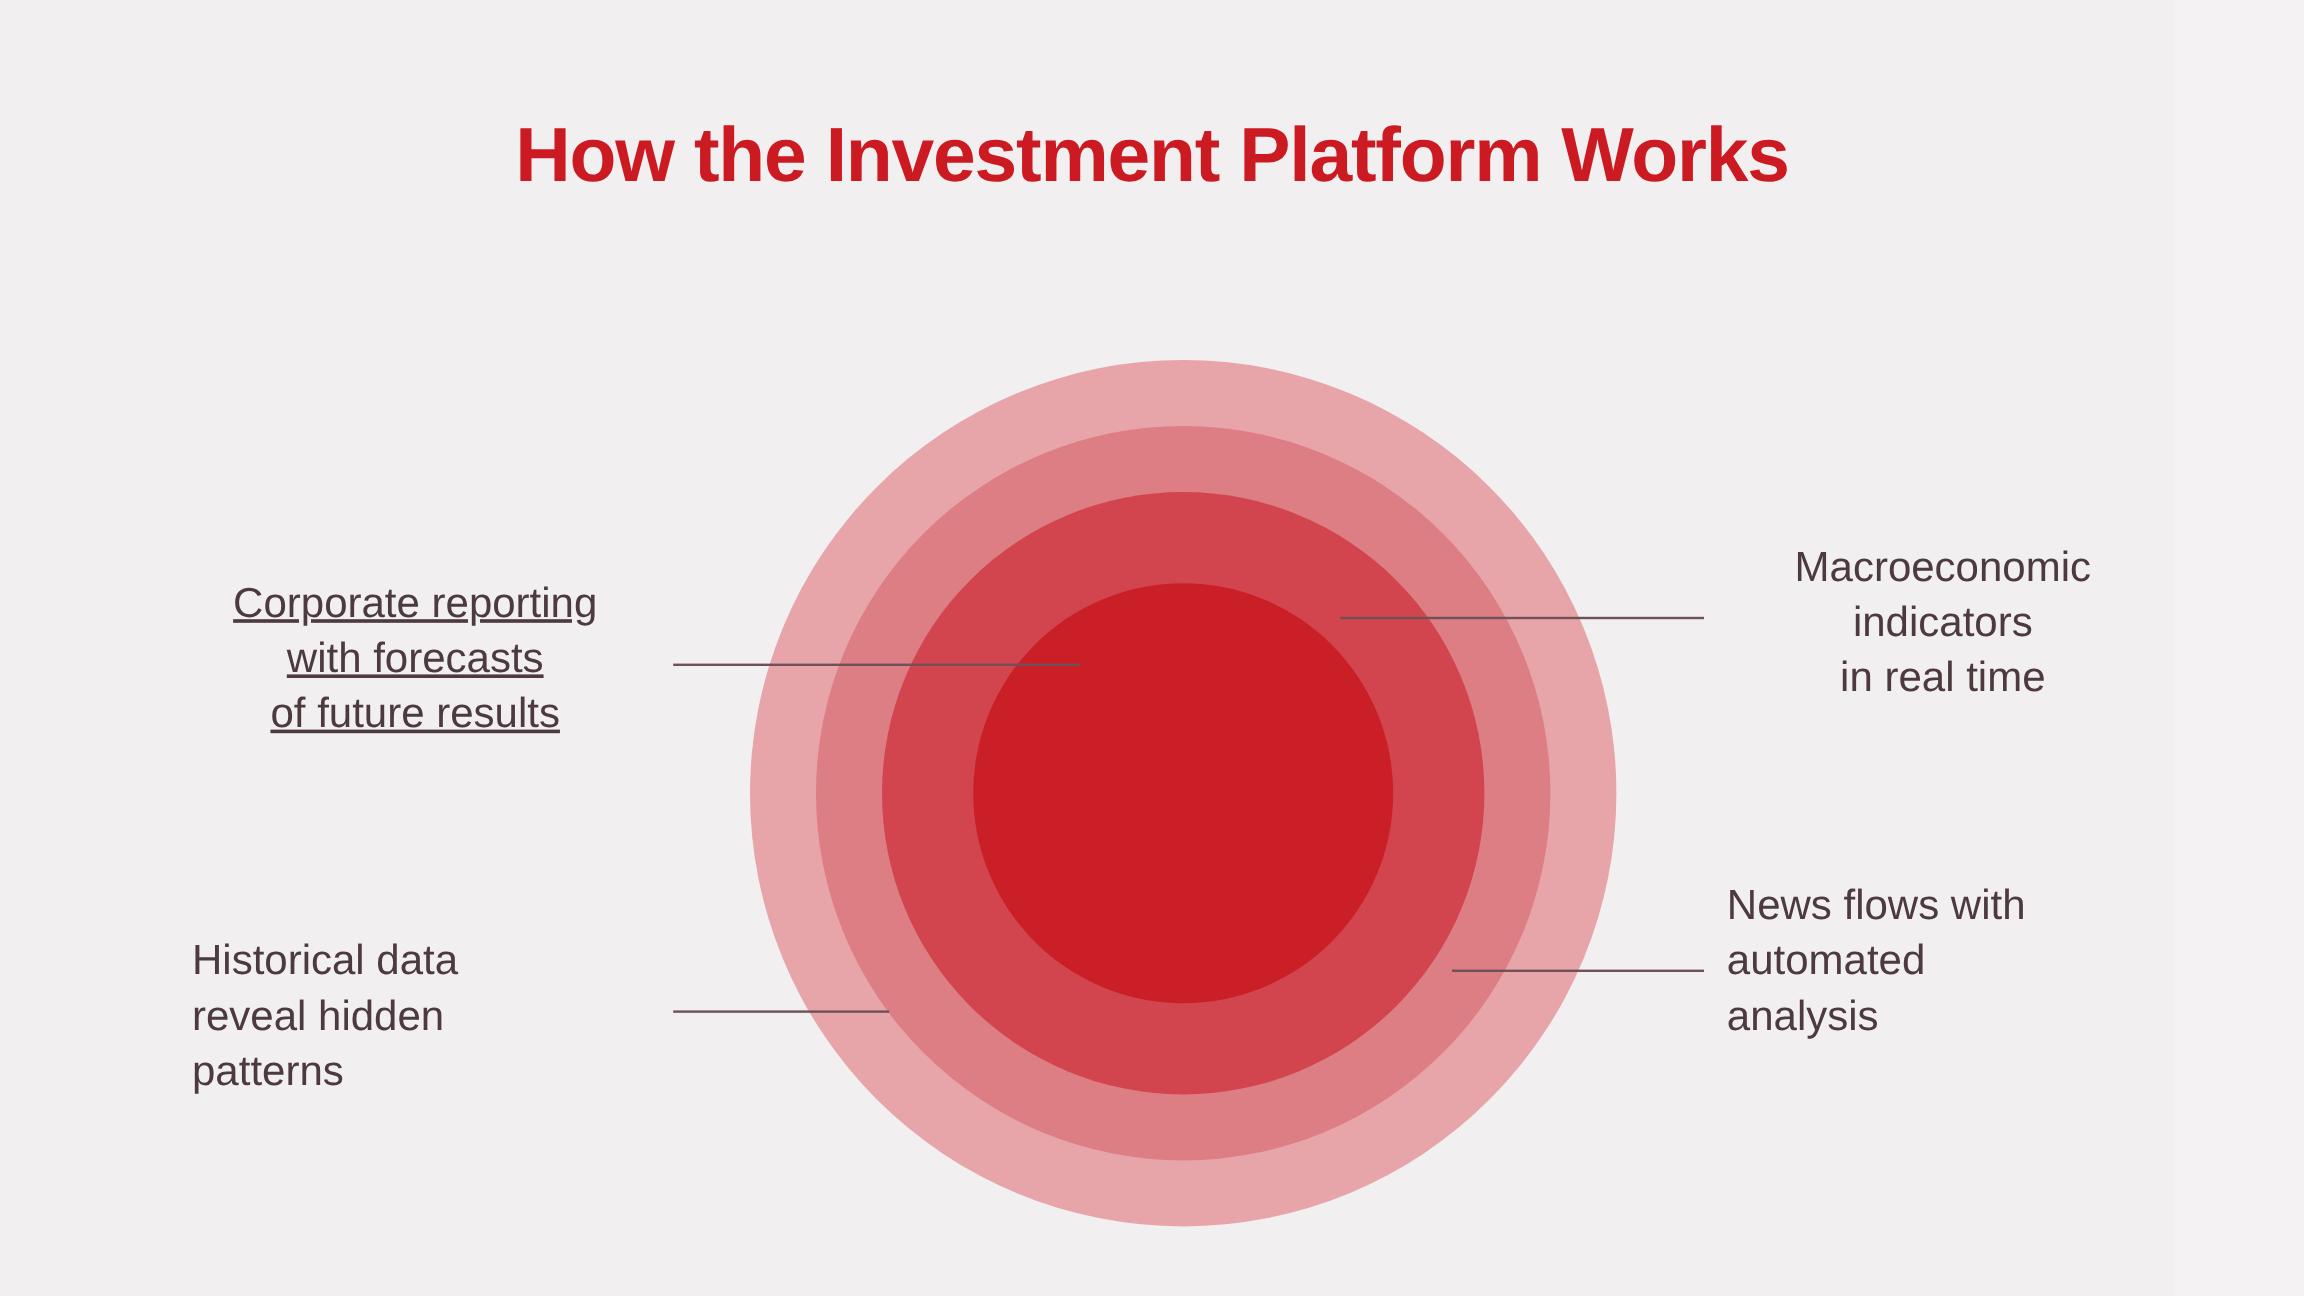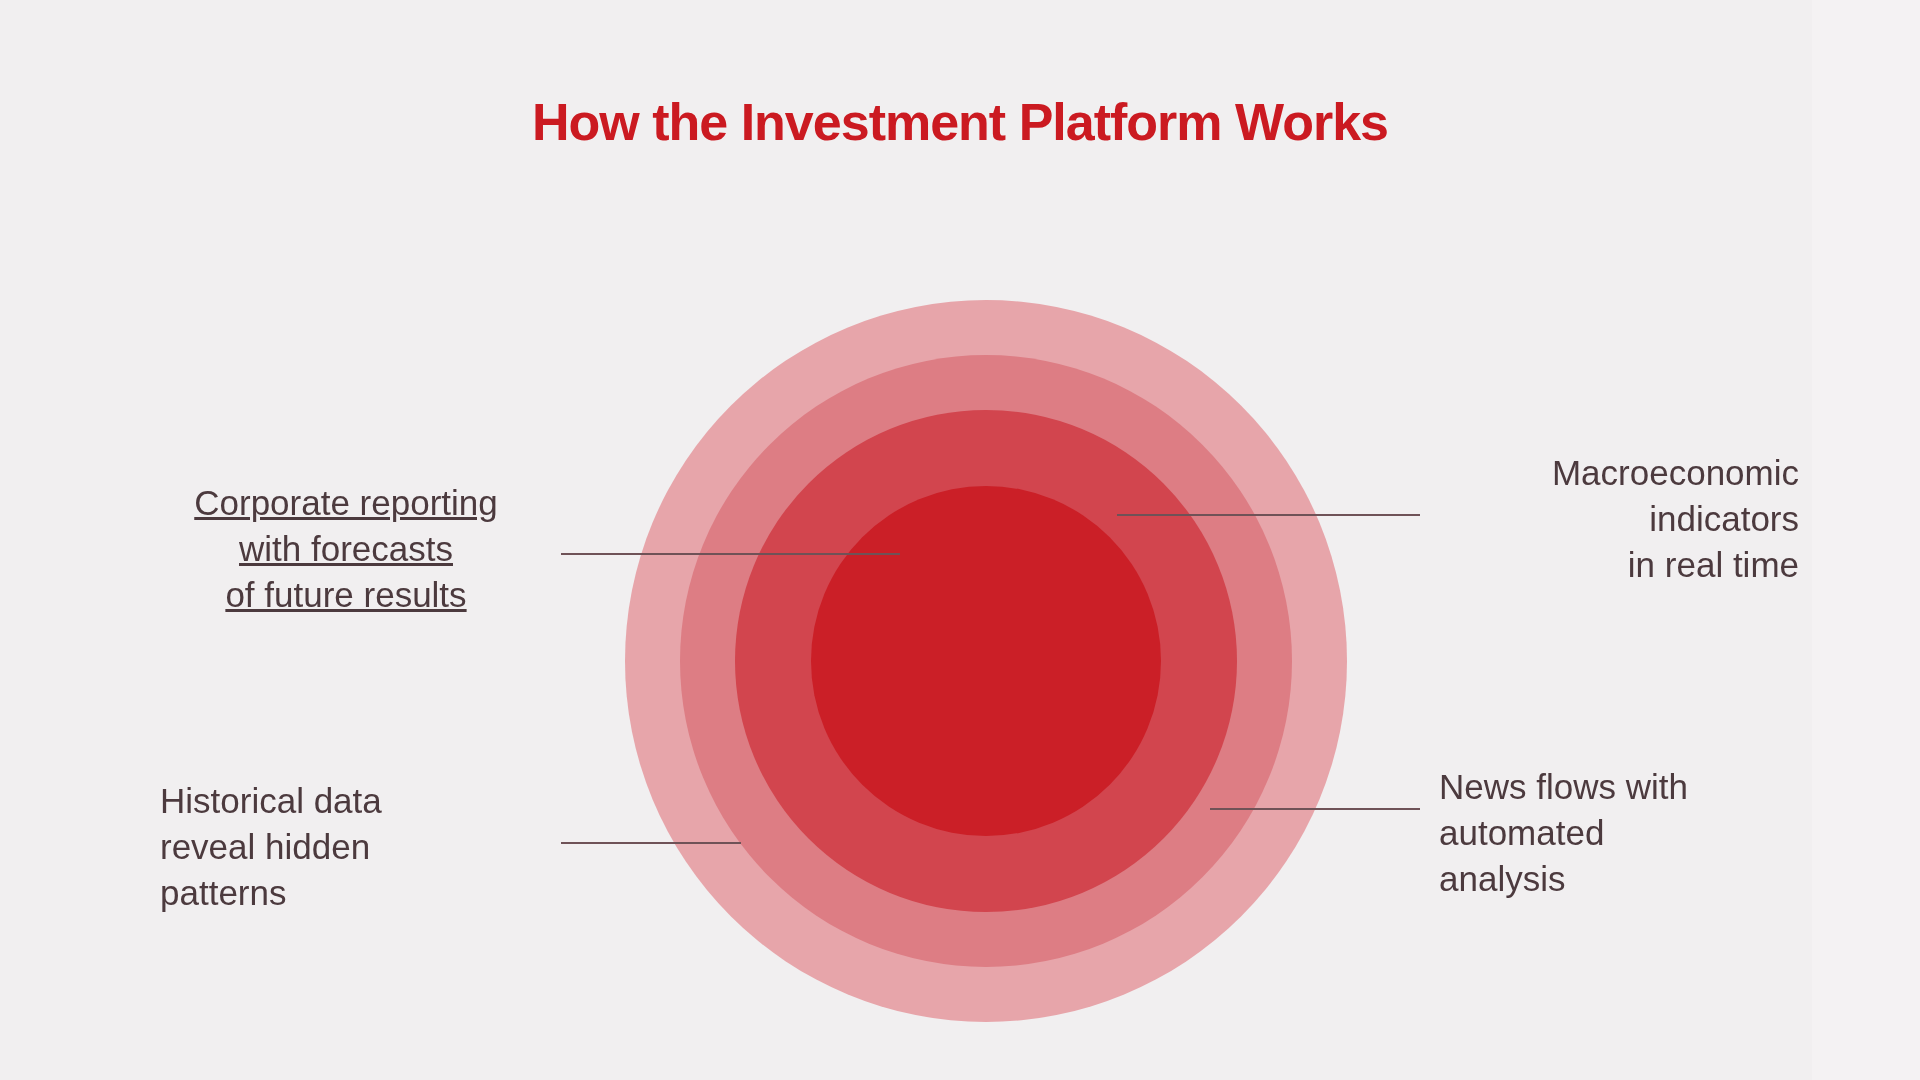--- a/index.html
+++ b/index.html
@@ -25,21 +25,21 @@
     position:absolute;
     left:1812px;top:0;
     width:108px;height:1080px;
     background:#f4f2f3;
   }
   .title{
     position:absolute;
     top:92px;left:0;
     width:1920px;
     text-align:center;
-    font-size:52px;
+    font-size:64px;
     font-weight:700;
     letter-spacing:-1px;
     color:var(--title);
   }
   .subtitle{
     position:absolute;
     top:208px;left:0;
     width:1920px;
     text-align:center;
     font-size:34px;
@@ -66,22 +66,22 @@
   .label{
     position:absolute;
     font-size:35px;
     line-height:46px;
     font-weight:400;
     color:var(--label-text);
     white-space:pre-line;
   }
   .label-corporate{ left:160px; width:372px; top:480px; text-align:center;text-decoration:underline; }
   .label-historical{ left:160px; width:372px; top:778px; text-align:left; }
-  .label-macro{ left:1439px; width:360px; top:450px; text-align:right; }
-  .label-news { left:1439px; width:360px; top:732px; text-align:left;margin-top:32px; }
+  .label-macro{ left:1439px; width:360px; top:450px; text-align:center; }
+  .label-news { left:1439px; width:360px; top:732px; text-align:left; }
 </style>
 </head>
 <body>
 
 <div class="canvas">
 
   <div class="bg-strip"></div>
 
   <h1 class="title">How the Investment Platform Works</h1>
 

